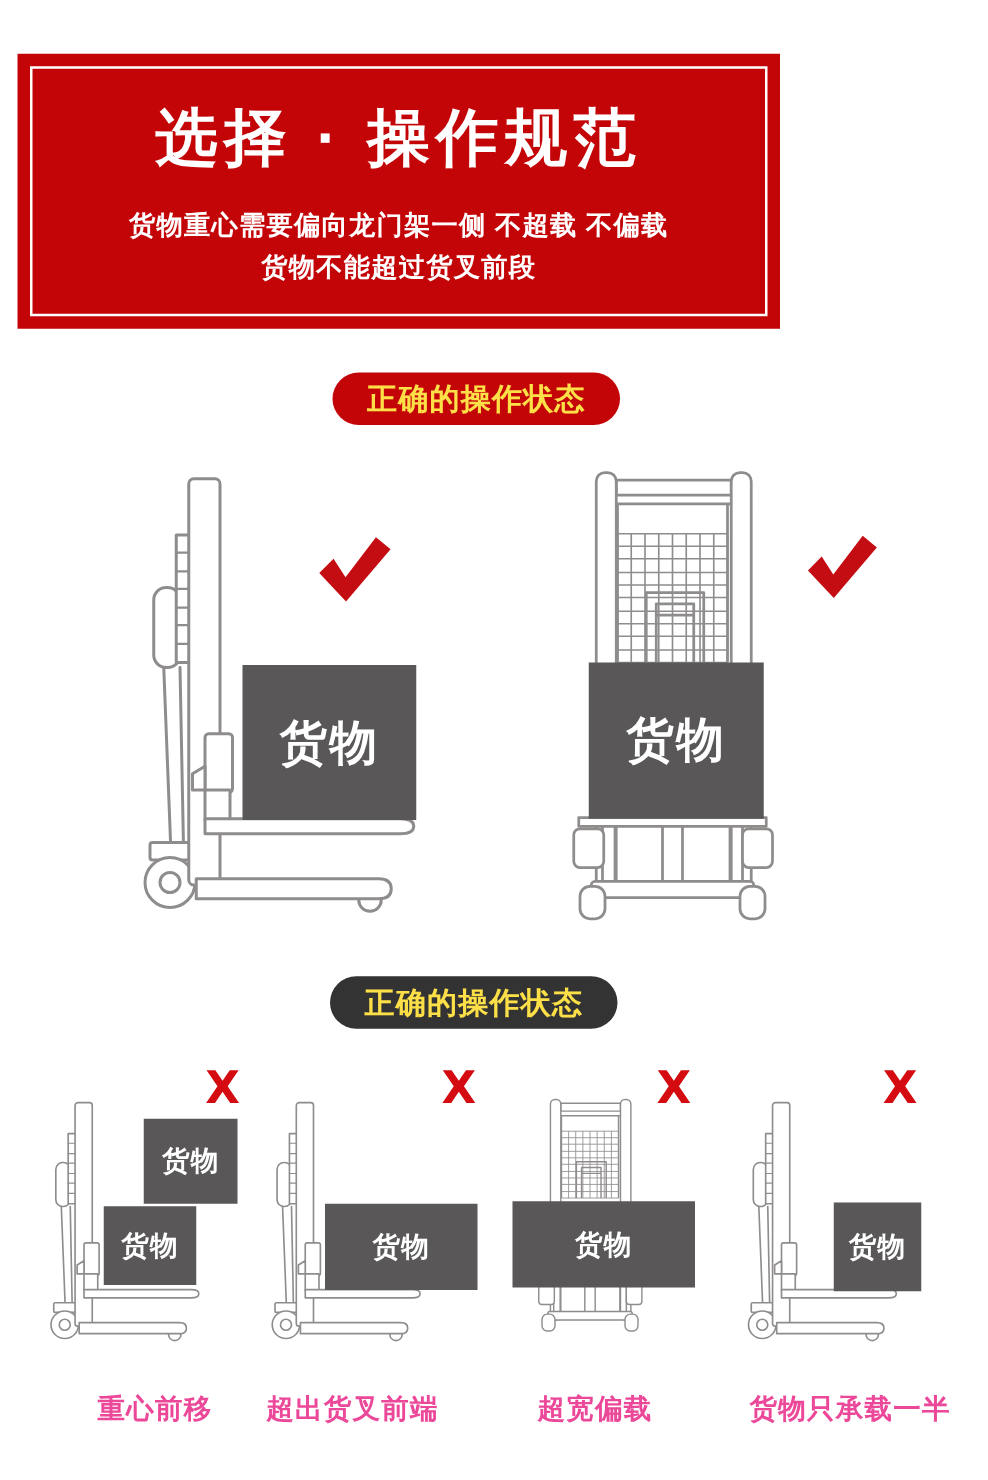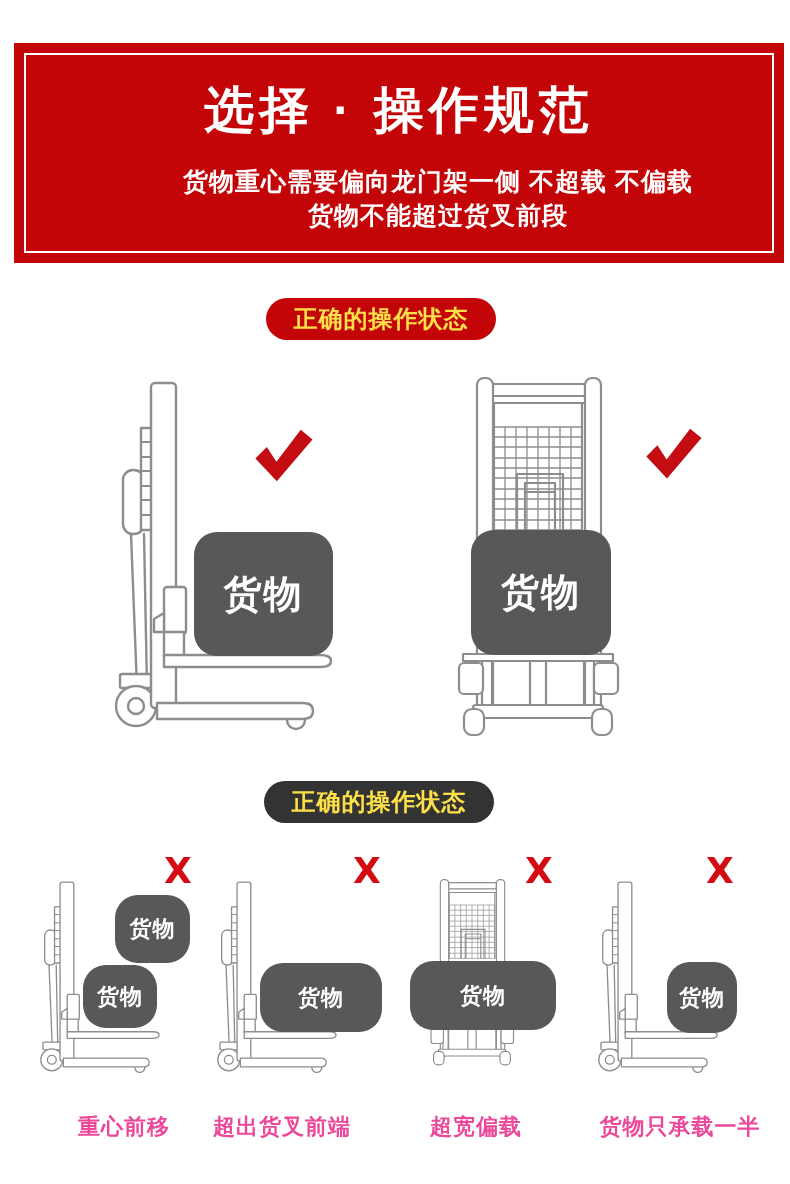--- a/index.html
+++ b/index.html
@@ -1,35 +1,35 @@
 <!DOCTYPE html>
 <html style="--brand_red: #c40508; --badge_dark: #333333; --cargo_gray: #595757; --check_red: #c40d12; --x_red: #d40b10; --line_gray: #8f8c8c;"><head>
 <meta charset="utf-8">
 <style>
   html,body{margin:0;padding:0;background:#fff;}
   body{font-family:"Liberation Sans","DejaVu Sans",sans-serif;}
   .canvas{position:relative;width:790px;height:1184px;background:#fff;overflow:hidden;margin:0 auto;}
 
   
-  .banner{position:absolute;left:14px;top:43px;width:770px;height:220px;background:var(--brand_red,#c40508);}
+  .banner{position:absolute;left:14px;top:43px;width:610px;height:220px;background:var(--brand_red,#c40508);}
   .banner-border{position:absolute;inset:10px;border:2px solid #fff;pointer-events:none;}
   .banner-title{position:absolute;left:0;top:40px;width:100%;margin:0;text-align:center;
     color:#fff;font-size:50px;font-weight:bold;letter-spacing:5px;line-height:1.1;}
   .banner-sub{position:absolute;left:0;top:121px;width:100%;text-align:center;color:#fff;
-    font-size:25px;font-weight:bold;line-height:34px;letter-spacing:1px;padding-left:39px;}
+    font-size:21px;font-weight:bold;line-height:34px;letter-spacing:1px;}
 
   
   .pill{position:absolute;width:230px;height:42px;border-radius:21px;color:#fde047;
     font-size:24px;font-weight:bold;letter-spacing:1px;display:flex;align-items:center;justify-content:center;}
   .pill-red{left:266px;top:298px;background:var(--brand_red,#c40508);}
   .pill-dark{left:264px;top:781px;background:var(--badge_dark,#333333);}
 
   
   .art{position:absolute;}
-  .cargo{position:absolute;background:var(--cargo_gray,#595757);display:flex;align-items:center;justify-content:center;border-radius:23px;}
+  .cargo{position:absolute;background:var(--cargo_gray,#595757);display:flex;align-items:center;justify-content:center;}
   .cargo span{color:#fff;font-weight:bold;letter-spacing:2px;}
   .cargo-lg span{font-size:38px;}
   .cargo-sm span{font-size:22px;letter-spacing:1px;}
 
   .xmark{position:absolute;width:40px;text-align:center;color:var(--x_red,#d40b10);
     font-size:36px;line-height:38px;font-weight:900;font-family:"DejaVu Sans","Liberation Sans",sans-serif;}
 
   .caption{position:absolute;top:1112px;width:180px;text-align:center;color:#ec4899;
     font-size:22px;font-weight:bold;letter-spacing:1px;}
 </style>

